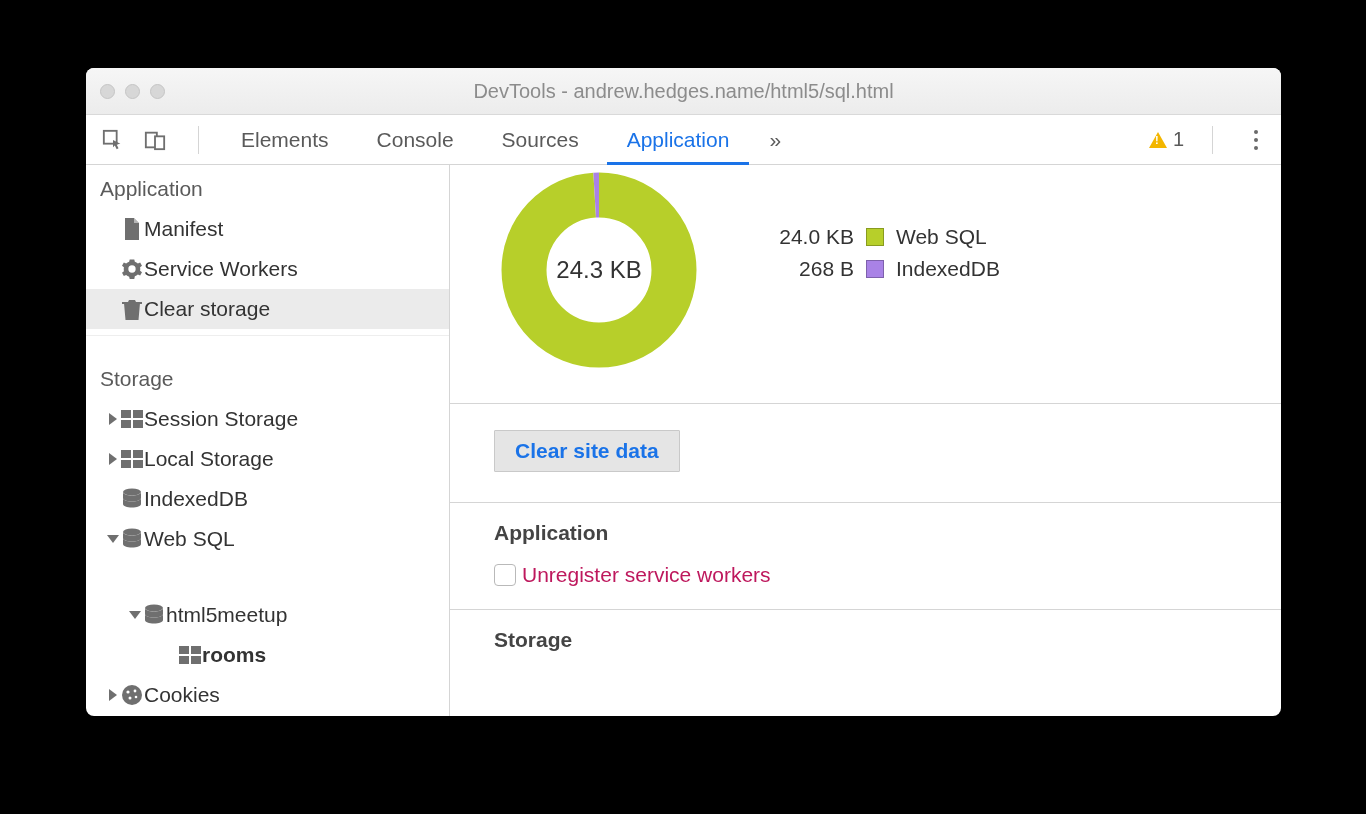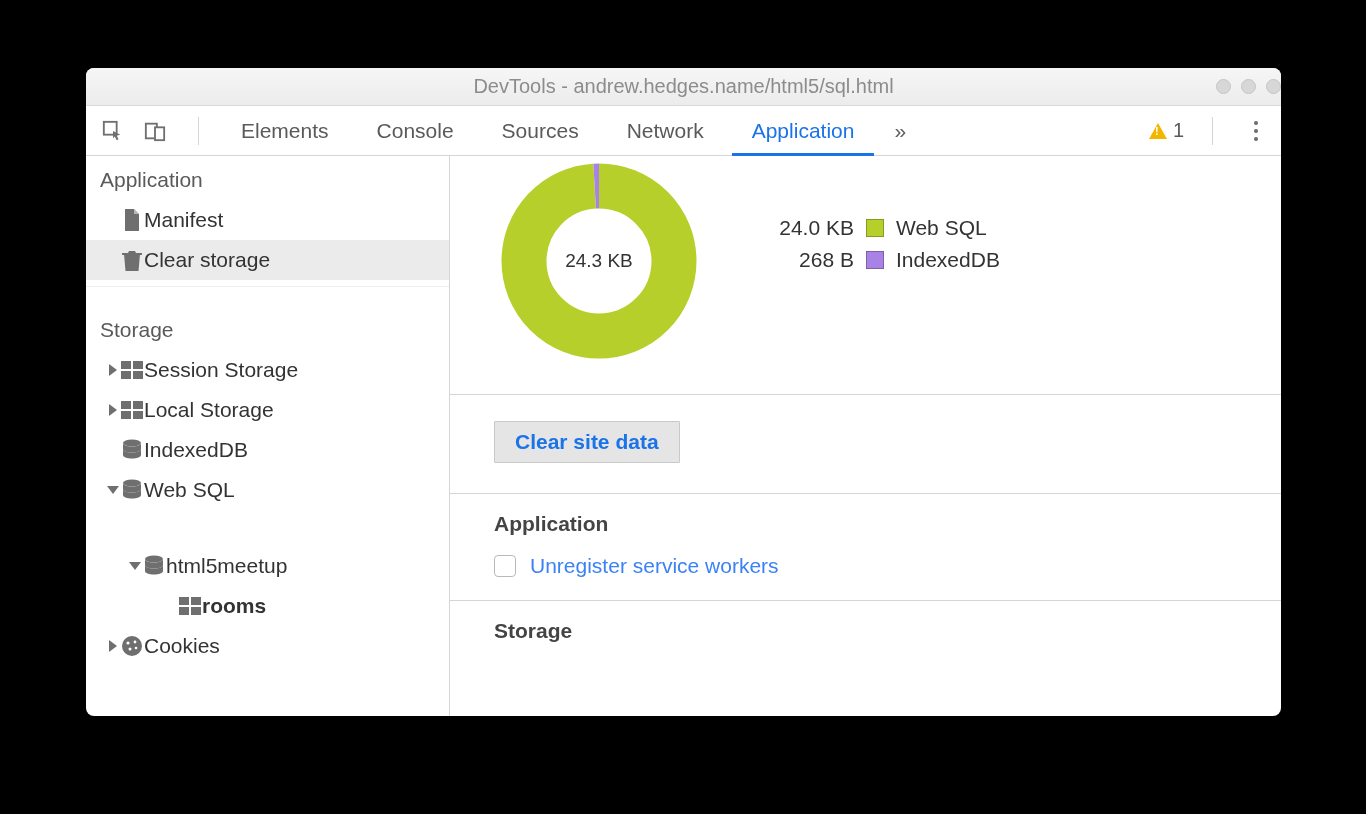--- a/index.html
+++ b/index.html
@@ -17,27 +17,26 @@
     width: 1195px;
     height: 648px;
     background: #fff;
     border-radius: 8px;
     box-shadow: 0 25px 70px rgba(0,0,0,0.55);
     overflow: hidden;
     display: flex;
     flex-direction: column;
   }
   .titlebar {
-    height: 38px;
+    height: 47px;
     background: linear-gradient(#f6f6f6,#ececec);
     border-bottom: 1px solid #d9d9d9;
     display: flex;
     align-items: center;
     position: relative;
-    justify-content: flex-end;
   }
   .traffic {
     display: flex;
     gap: 10px;
     padding-left: 14px;
   }
   .traffic span {
     width: 15px; height: 15px;
     border-radius: 50%;
     background: #d7d7d7;
@@ -189,21 +188,21 @@
     position: relative;
     width: 210px; height: 210px;
   }
   .donut { width: 210px; height: 210px; }
   .donut-center {
     position: absolute;
     left: 0; top: 0; width: 100%; height: 100%;
     display: flex;
     align-items: center;
     justify-content: center;
-    font-size: 19px;
+    font-size: 24px;
     color: #333;
   }
   .legend {
     padding-top: 60px;
   }
   .legend-row {
     display: flex;
     align-items: center;
     gap: 12px;
     font-size: 21px;
@@ -235,24 +234,24 @@
   }
   .section-h {
     font-size: 21px;
     font-weight: 600;
     color: #444;
     padding: 18px 44px 14px;
   }
   .check-row {
     display: flex;
     align-items: center;
-    gap: 14px;
+    gap: 6px;
     padding: 4px 44px 22px;
     font-size: 21px;
-    color: #3b82f6;
+    color: #be185d;
   }
   .cb {
     width: 22px; height: 22px;
     border: 1px solid #b9b9b9;
     border-radius: 4px;
     background: #fff;
   }
   
   .gray-fill { fill: #6f6f6f; }
 </style>
@@ -281,21 +280,20 @@
       <svg width="22" height="22" viewBox="0 0 24 24">
           <rect x="2" y="4" width="12" height="16" fill="none" stroke="#6f6f6f" stroke-width="2"></rect>
           <rect x="12" y="8" width="10" height="14" fill="#fff" stroke="#6f6f6f" stroke-width="2"></rect>
         </svg>
     </span>
     <span class="tb-divider"></span>
 
     <span class="tb-tab">Elements</span>
     <span class="tb-tab">Console</span>
     <span class="tb-tab">Sources</span>
-    <span class="tb-tab">Network</span>
     <span class="tb-tab active">Application</span>
     <span class="tb-more">»</span>
 
     <span class="tb-spacer"></span>
 
     <span class="warn-badge">
       <span class="warn-tri"></span>
       <span>1</span>
     </span>
     <span class="tb-divider"></span>
@@ -316,20 +314,29 @@
         <span class="disc-space"></span>
         <span class="ic">
           <svg width="20" height="22" viewBox="0 0 20 22">
               <path class="gray-fill" d="M3 0h9l5 5v17H3z"></path>
               <path fill="#fff" d="M12 0v5h5z" opacity="0.5"></path>
             </svg>
         </span>
         <span>Manifest</span>
       </div>
 
+      <div class="tree-row in-1">
+        <span class="disc-space"></span>
+        <span class="ic">
+          <svg width="22" height="22" viewBox="0 0 24 24">
+              <path class="gray-fill" d="M12 8a4 4 0 100 8 4 4 0 000-8zm9 4a9 9 0 01-.2 1.9l2.1 1.6-2 3.5-2.5-1a8 8 0 01-3.3 1.9L14.5 23h-5l-.6-2.6A8 8 0 015.6 18.5l-2.5 1-2-3.5 2.1-1.6A9 9 0 013 12c0-.6.1-1.3.2-1.9L1.1 8.5l2-3.5 2.5 1A8 8 0 018.9 4.1L9.5 1.5h5l.6 2.6a8 8 0 013.3 1.9l2.5-1 2 3.5-2.1 1.6c.1.6.2 1.3.2 1.9z"></path>
+            </svg>
+        </span>
+        <span>Service Workers</span>
+      </div>
 
       <div class="tree-row in-1 selected">
         <span class="disc-space"></span>
         <span class="ic">
           <svg width="20" height="22" viewBox="0 0 20 22">
               <path class="gray-fill" d="M2 5h16l-1.5 17h-13zM7 2h6l1 2H6z"></path>
               <rect class="gray-fill" x="0" y="4" width="20" height="2"></rect>
             </svg>
         </span>
         <span>Clear storage</span>

